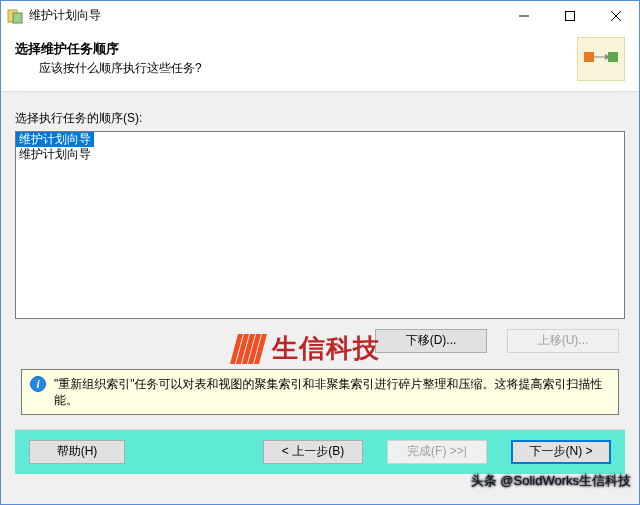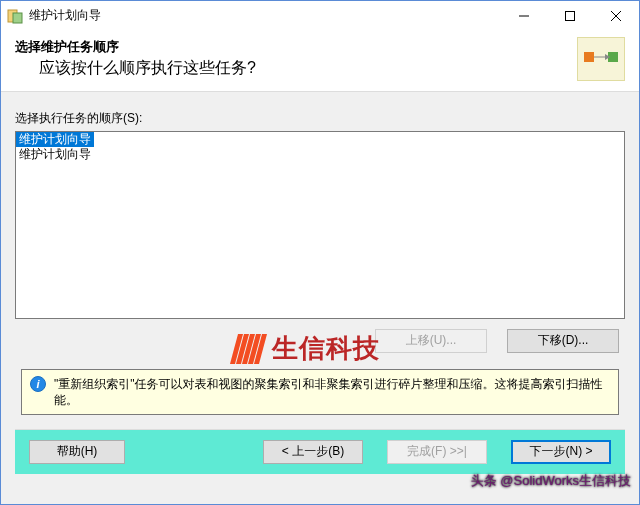--- a/index.html
+++ b/index.html
@@ -32,21 +32,21 @@
     }
     .header-band {
       background: #fff;
       padding: 6px 14px 10px 14px;
       display: flex;
       align-items: center;
       border-bottom: 1px solid #ddd;
     }
     .header-text-block { flex: 1; }
     .header-title { font-size: 13px; font-weight: bold; margin-bottom: 2px; }
-    .header-sub { font-size: 16px; padding-left: 24px; color: #000; }
+    .header-sub { font-size: 12px; padding-left: 24px; color: #000; }
     .header-icon {
       width: 48px; height: 44px;
       background: #f7f4d8;
       border: 1px solid #e0dca0;
       position: relative;
       margin-left: 8px;
     }
     .header-icon .sq { position: absolute; width: 10px; height: 10px; }
     .body-area {
       padding: 18px 14px 0 14px;
@@ -143,21 +143,21 @@
       display: flex;
       align-items: center;
       gap: 24px;
       background: #5eead4;
     }
     .footer .spacer { flex: 1; }
     .attribution {
       position: absolute;
       right: 8px; bottom: 14px;
       font-size: 13px;
-      color: #701a75;
+      color: #0f172a;
       text-shadow: 0 0 3px rgba(0,0,0,.9), 0 0 2px rgba(0,0,0,.9);
       pointer-events: none;
     }
     .outer {
       width: 640px; height: 505px;
       border: 1px solid #5a8bd6;
       position: relative;
       background: #f0f0f0;
       display:flex; flex-direction:column;
     }
@@ -211,22 +211,22 @@
   </div>
 
   <div class="body-area">
     <div class="list-label">选择执行任务的顺序(S):</div>
     <div class="listbox">
       <div class="list-row"><span class="list-item selected">维护计划向导</span></div>
       <div class="list-row"><span class="list-item">维护计划向导</span></div>
     </div>
 
     <div class="move-buttons">
+      <button class="btn">下移(D)...</button>
       <button class="btn disabled">上移(U)...</button>
-      <button class="btn">下移(D)...</button>
     </div>
 
     <div class="info-box">
       <div class="info-icon">i</div>
       <div class="info-text">"重新组织索引"任务可以对表和视图的聚集索引和非聚集索引进行碎片整理和压缩。这将提高索引扫描性能。</div>
     </div>
 
     <div class="footer">
       <button class="btn" style="min-width:96px">帮助(H)</button>
       <div class="spacer"></div>

